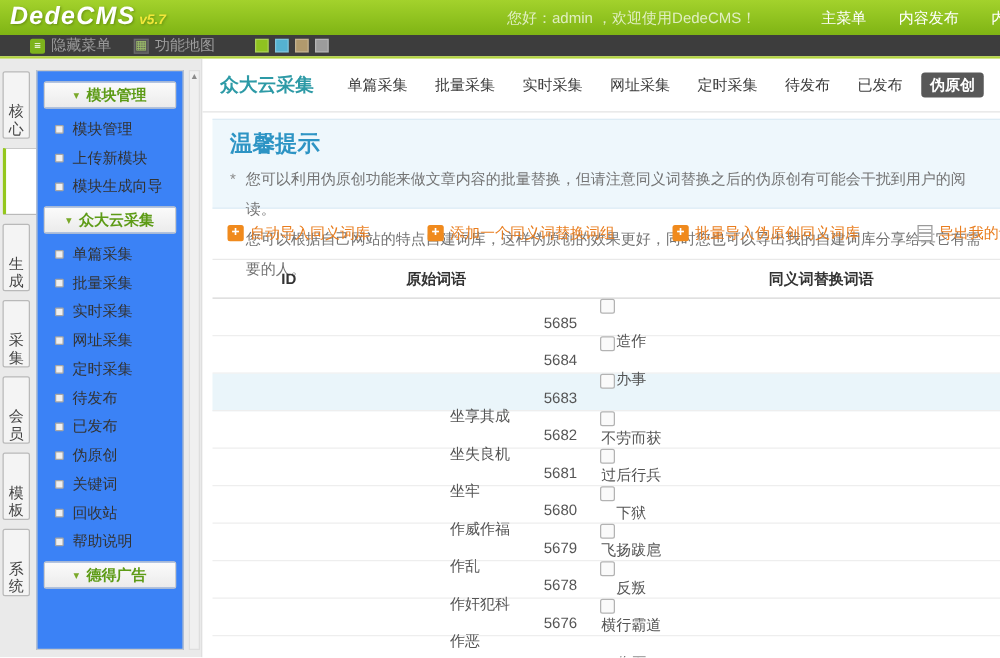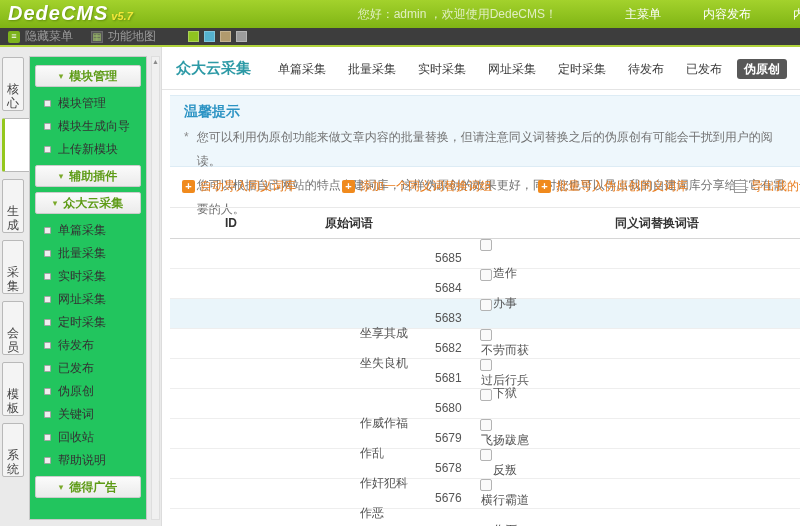--- a/index.html
+++ b/index.html
@@ -9,25 +9,25 @@
   
   .topbar{position:absolute;left:0;top:0;width:800px;height:28px;
           background:linear-gradient(180deg,#a3d22c,#7fb414);
           border-bottom:0;box-sizing:border-box;}
   .logo{position:absolute;left:8px;top:2px;font-size:20px;font-weight:bold;font-style:italic;
         color:#fff;letter-spacing:1px;text-shadow:1px 1px 2px rgba(60,90,0,.45);}
   .logo .ver{font-size:11px;color:#f2e73a;margin-left:3px;letter-spacing:0;}
   .top-right{position:absolute;right:-5px;top:0;height:28px;line-height:28px;white-space:nowrap;
              font-size:12px;}
   .greeting{color:rgba(255,255,255,.72);margin-right:26px;}
-  .top-menu-item{color:#fff;margin-left:42px;cursor:pointer;}
+  .top-menu-item{color:#fff;margin-left:26px;cursor:pointer;}
 
   
   .darkbar{position:absolute;left:0;top:28px;width:800px;height:17px;background:#3d3d3d;
-           display:flex;align-items:center;padding-left:8px;box-sizing:border-box;
+           display:flex;align-items:center;padding-left:24px;box-sizing:border-box;
            font-size:12px;color:#9c9c9c;}
   .dbar-group{display:flex;align-items:center;margin-right:18px;cursor:pointer;}
   .dbar-ic{width:12px;height:12px;margin-right:5px;display:inline-flex;align-items:center;
            justify-content:center;font-size:9px;line-height:1;}
   .ic-hide{background:#7db31c;color:#fff;border-radius:2px;}
   .ic-hide::before{content:"\2261";}
   .ic-map{background:#555;color:#9fc06a;border:1px solid #6a6a6a;box-sizing:border-box;}
   .ic-map::before{content:"\25A6";font-size:10px;}
   .swatches{display:flex;align-items:center;margin-left:14px;}
   .swatch{width:11px;height:11px;margin-right:5px;border:1px solid rgba(255,255,255,.25);
@@ -37,21 +37,21 @@
   
   .left{position:absolute;left:0;top:47px;width:162px;height:479px;background:#eaeaea;
         border-right:1px solid #dcdcdc;box-sizing:border-box;}
   .vtabs{position:absolute;left:2px;top:10px;width:26px;}
   .vtab{width:22px;height:54px;margin-bottom:7px;background:#f4f4f4;border:1px solid #b9b9b9;
         border-radius:2px;display:flex;align-items:center;justify-content:center;
         color:#444;font-size:12px;cursor:pointer;box-sizing:border-box;}
   .vtab span{display:block;width:13px;line-height:14px;text-align:center;word-break:break-all;margin-top:23px;}
   .vtab.active{background:#fff;border-left:3px solid #94c71d;color:#1d1d1d;font-weight:bold;padding-left:36px;}
 
-  .panel{position:absolute;left:29px;top:9px;width:118px;height:464px;background:#22c55e;
+  .panel{position:absolute;left:29px;top:9px;width:118px;height:464px;background:#3b82f6;
          border:1px solid #c9c9c9;box-sizing:border-box;padding:4px 5px;overflow:hidden;}
   .side-entry{display:flex;align-items:center;font-size:12px;box-sizing:border-box;cursor:pointer;}
   .side-entry.t-header{height:22px;margin:4px 0 5px;background:linear-gradient(#fbfbfb,#ebebeb);
          border:1px solid #ccc;border-radius:2px;color:#5d9b16;font-weight:bold;
          justify-content:center;}
   .side-entry.t-item{height:23px;padding-left:9px;color:#333;}
   .s-arrow{display:none;color:#7aa92a;font-size:9px;margin-right:6px;}
   .t-header .s-arrow{display:inline;}
   .t-header .s-arrow::before{content:"\25BE";}
   .s-bullet{display:none;width:7px;height:7px;border:1px solid #a5a5a5;background:#efefef;
@@ -69,21 +69,21 @@
   .tabrow{position:absolute;left:14px;top:8px;right:0;height:26px;display:flex;align-items:center;
           white-space:nowrap;overflow:hidden;}
   .main-title{font-size:15px;font-weight:bold;color:#2d9aa6;margin-right:20px;}
   .mtab{font-size:12px;color:#3c3c3c;margin-right:8px;padding:3px 7px;border-radius:3px;cursor:pointer;}
   .mtab.active{background:#585858;color:#fff;font-weight:bold;}
   .divider{position:absolute;left:0;right:0;top:42px;border-top:1px solid #e4e4e4;}
 
   .notice{position:absolute;left:8px;right:0;top:48px;height:72px;background:#eef7fc;
           border-top:1px solid #ddecf5;border-bottom:1px solid #ddecf5;box-sizing:border-box;
           padding:7px 14px;}
-  .notice-title{font-size:14px;font-weight:bold;color:#2d94c4;margin-bottom:4px;}
+  .notice-title{font-size:18px;font-weight:bold;color:#2d94c4;margin-bottom:4px;}
   .notice-item{font-size:12px;color:#737373;line-height:24px;display:flex;}
   .notice-star{color:#8a8a8a;margin-right:8px;}
 
   .actions{position:absolute;left:20px;top:131px;right:0;display:flex;align-items:flex-end;gap:16px;}
   .action{display:flex;align-items:center;font-size:12px;color:#e97d1e;margin-right:30px;
           cursor:pointer;white-space:nowrap;}
   .icon{width:13px;height:13px;margin-right:5px;display:inline-flex;align-items:center;
         justify-content:center;font-size:11px;line-height:1;box-sizing:border-box;}
   .icon-plus{background:#f08a1d;color:#fff;border-radius:2px;font-weight:bold;}
   .icon-plus::before{content:"+";}
@@ -167,31 +167,26 @@
           <span class="s-label">模块管理</span>
         </div>
         <div class="side-entry t-item">
 
           <span class="s-bullet"></span>
           <span class="s-label">模块管理</span>
         </div>
         <div class="side-entry t-item">
 
           <span class="s-bullet"></span>
+          <span class="s-label">上传新模块</span>
+        </div>
+        <div class="side-entry t-item">
+
+          <span class="s-bullet"></span>
           <span class="s-label">模块生成向导</span>
-        </div>
-        <div class="side-entry t-item">
-
-          <span class="s-bullet"></span>
-          <span class="s-label">上传新模块</span>
-        </div>
-        <div class="side-entry t-header">
-          <span class="s-arrow"></span>
-
-          <span class="s-label">辅助插件</span>
         </div>
         <div class="side-entry t-header">
           <span class="s-arrow"></span>
 
           <span class="s-label">众大云采集</span>
         </div>
         <div class="side-entry t-item">
 
           <span class="s-bullet"></span>
           <span class="s-label">单篇采集</span>
@@ -337,20 +332,21 @@
             </span>
             <span class="c-id">5682</span>
             <span class="c-orig">坐失良机</span>
             <span class="c-syn">过后行兵</span>
           </div>
           <div class="trow">
             <span class="c-cb">
               <input type="checkbox" class="row-cb" style="">
             </span>
             <span class="c-id">5681</span>
+            <span class="c-orig">坐牢</span>
             <span class="c-syn">下狱</span>
           </div>
           <div class="trow">
             <span class="c-cb">
               <input type="checkbox" class="row-cb" style="">
             </span>
             <span class="c-id">5680</span>
             <span class="c-orig">作威作福</span>
             <span class="c-syn">飞扬跋扈</span>
           </div>

